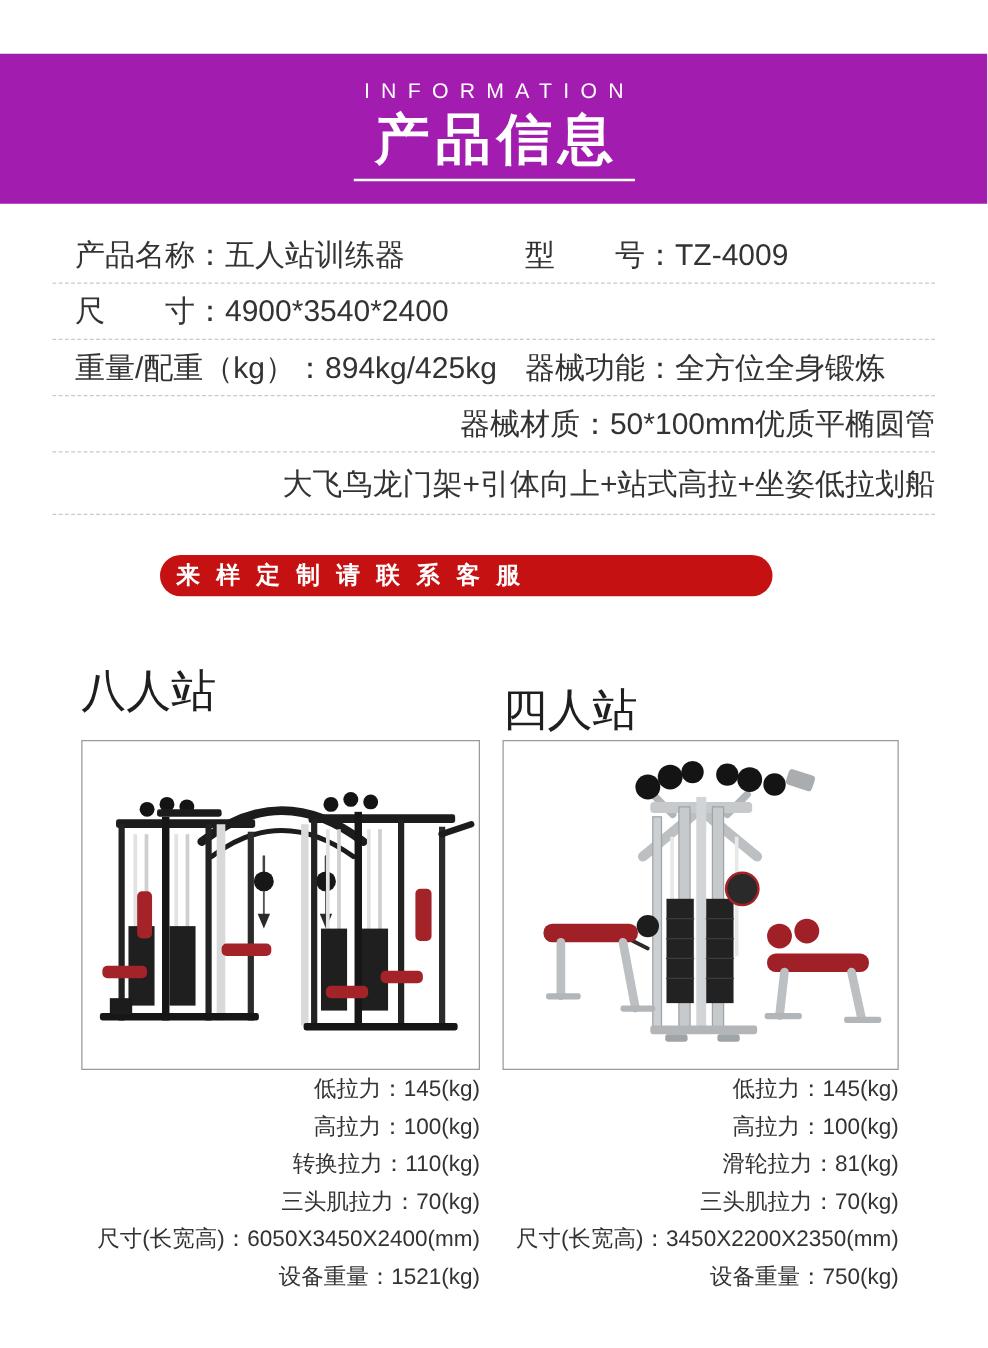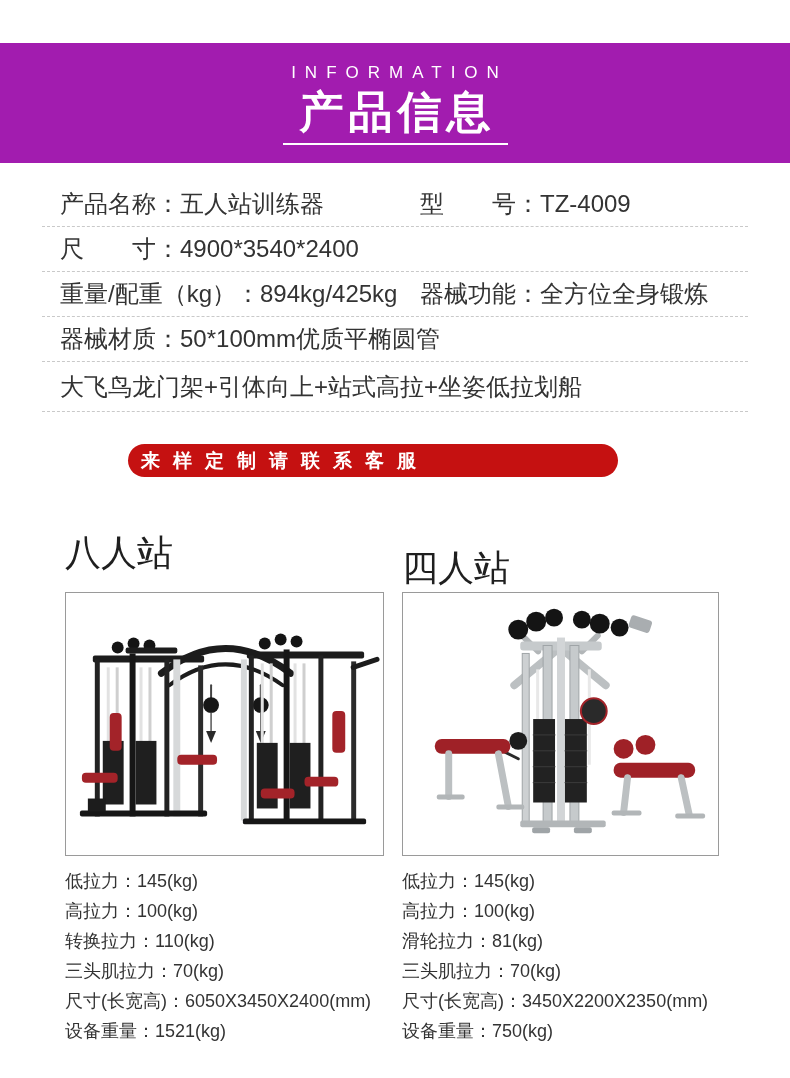--- a/index.html
+++ b/index.html
@@ -12,37 +12,37 @@
   .header{position:absolute;top:43px;left:0;width:790px;height:120px;background:#a21caf;text-align:center;color:#fff;}
   .eyebrow{padding-top:20px;font-size:17px;font-weight:400;letter-spacing:9px;text-indent:9px;}
   .title{margin-top:6px;font-size:44px;font-weight:700;letter-spacing:5px;text-indent:5px;line-height:1.05;}
   .title-underline{width:225px;height:2px;background:#fff;margin:8px auto 0;}
   
   .spec-table{position:absolute;top:182px;left:42px;width:706px;}
   .spec-row{display:flex;align-items:center;min-height:45px;border-bottom:1px dashed #c9c9c9;font-size:24px;color:#333;padding-left:18px;box-sizing:border-box;}
   .spec-row.tall{min-height:50px;}
   .cell-left{width:360px;flex:none;white-space:nowrap;}
   .cell-right{flex:1;white-space:nowrap;}
-  .cell-full{flex:1;white-space:nowrap;}
+  .cell-full{flex:1;white-space:nowrap;text-align:right;}
   
   .banner{
     position:absolute;top:444px;left:128px;width:490px;height:33px;
     background:#c51111;border-radius:17px;color:#fff;text-align:left;
     line-height:33px;font-size:19px;font-weight:700;letter-spacing:13px;text-indent:13px;
     cursor:pointer;
   }
   
   .products{position:absolute;top:532px;left:65px;width:660px;display:flex;gap:18px;}
   .product-col{width:319px;flex:none;}
   .product-col.second{width:317px;}
   .product-name{font-size:36px;color:#1f1f1f;height:60px;line-height:42px;box-sizing:border-box;}
   .product-col.second .product-name{padding-top:15px;height:60px;line-height:42px;}
   .product-image{border:1px solid #9a9a9a;height:262px;background:#fff;box-sizing:content-box;}
   .product-image svg{display:block;width:100%;height:100%;}
-  .product-specs{margin-top:10px;}
+  .product-specs{text-align:right;}
   .spec-line{font-size:18px;line-height:30px;color:#333;white-space:nowrap;}
 </style>
 </head>
 <body>
 
 <div class="page">
 
   <div class="header">
     <div class="eyebrow">INFORMATION</div>
     <div class="title">产品信息</div>

